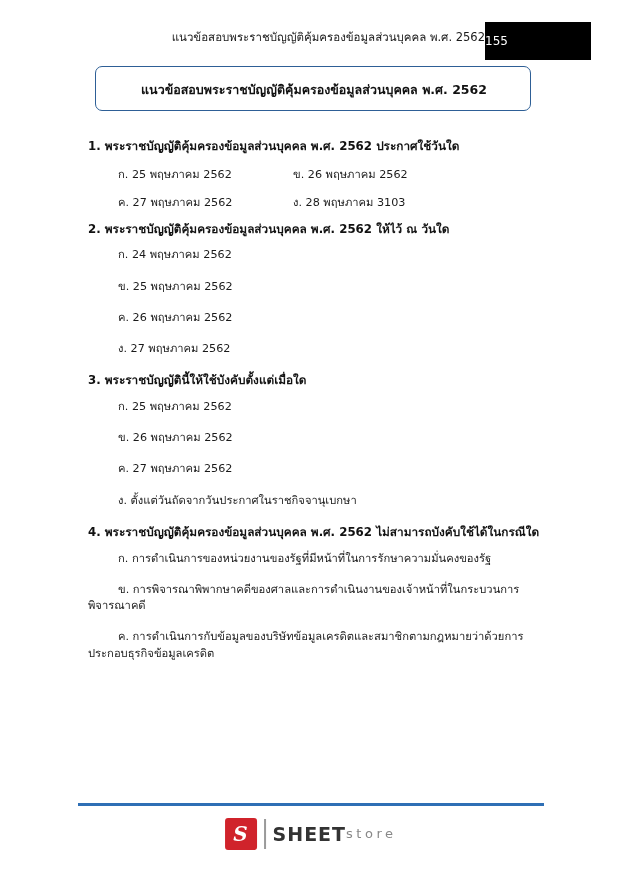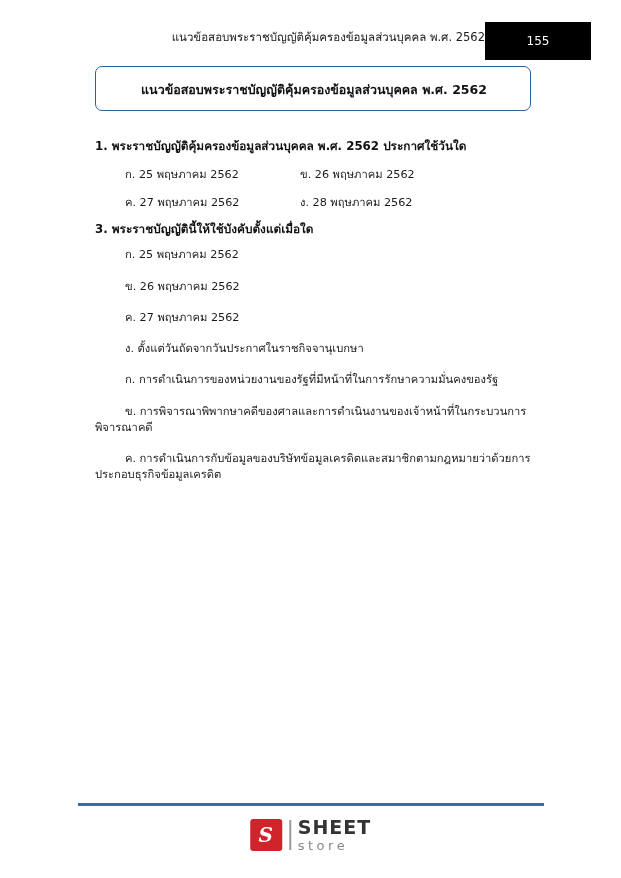--- a/index.html
+++ b/index.html
@@ -46,21 +46,21 @@
     height: 38px;
     background: #000000;
   }
   .page-number {
     position: absolute;
     right: 30px;
     top: 0px;
     width: 106px;
     height: 38px;
     line-height: 38px;
-    text-align: center;
+    text-align: left;
     color: #ffffff;
     font-size: 12px;
     margin-left: 12px;
   }
 
   
   .title-box {
     position: absolute;
     top: 66px;
     left: 95px;
@@ -82,21 +82,21 @@
     font-size: 12.5px;
     font-weight: bold;
     color: #111111;
     white-space: nowrap;
   }
 
   
   .content {
     position: absolute;
     top: 138px;
-    left: 95px;
+    left: 88px;
     width: 468px;
   }
   .q {
     font-size: 11.8px;
     font-weight: bold;
     color: #111111;
     margin: 0 0 9px 0;
     line-height: 1.5;
   }
   .q-block {
@@ -171,21 +171,21 @@
     font-style: italic;
     font-family: "DejaVu Serif", "Liberation Serif", serif;
   }
   .logo-divider {
     width: 2px;
     height: 30px;
     background: #9a9a9a;
   }
   .logo-words {
     display: flex;
-    flex-direction: column;
+    flex-direction: row;
     line-height: 1;
   }
   .logo-main {
     font-size: 19px;
     letter-spacing: 1px;
     color: #333333;
     font-weight: bold;
     font-family: "DejaVu Sans", "Liberation Sans", sans-serif;
   }
   .logo-sub {
@@ -214,35 +214,43 @@
 
     <div class="q-block">
       <p class="q">1. พระราชบัญญัติคุ้มครองข้อมูลส่วนบุคคล พ.ศ. 2562 ประกาศใช้วันใด</p>
       <div class="choices-2col">
         <div class="choice-row">
           <div class="choice-col-a">ก. 25 พฤษภาคม 2562</div>
           <div class="choice-col-b">ข. 26 พฤษภาคม 2562</div>
         </div>
         <div class="choice-row">
           <div class="choice-col-a">ค. 27 พฤษภาคม 2562</div>
-          <div class="choice-col-b">ง. 28 พฤษภาคม 2562</div>
+          <div class="choice-col-b">ง. 28 พฤษภาคม 3103</div>
         </div>
       </div>
     </div>
 
+    <div class="q-block">
+      <p class="q">2. พระราชบัญญัติคุ้มครองข้อมูลส่วนบุคคล พ.ศ. 2562 ให้ไว้ ณ วันใด</p>
+      <p class="choice">ก. 24 พฤษภาคม 2562</p>
+      <p class="choice">ข. 25 พฤษภาคม 2562</p>
+      <p class="choice">ค. 26 พฤษภาคม 2562</p>
+      <p class="choice">ง. 27 พฤษภาคม 2562</p>
+    </div>
 
     <div class="q-block">
       <p class="q">3. พระราชบัญญัตินี้ให้ใช้บังคับตั้งแต่เมื่อใด</p>
       <p class="choice">ก. 25 พฤษภาคม 2562</p>
       <p class="choice">ข. 26 พฤษภาคม 2562</p>
       <p class="choice">ค. 27 พฤษภาคม 2562</p>
       <p class="choice">ง. ตั้งแต่วันถัดจากวันประกาศในราชกิจจานุเบกษา</p>
     </div>
 
     <div class="q-block">
+      <p class="q">4. พระราชบัญญัติคุ้มครองข้อมูลส่วนบุคคล พ.ศ. 2562 ไม่สามารถบังคับใช้ได้ในกรณีใด</p>
       <p class="choice hang">ก. การดำเนินการของหน่วยงานของรัฐที่มีหน้าที่ในการรักษาความมั่นคงของรัฐ</p>
       <p class="choice hang">ข. การพิจารณาพิพากษาคดีของศาลและการดำเนินงานของเจ้าหน้าที่ในกระบวนการพิจารณาคดี</p>
       <p class="choice hang">ค. การดำเนินการกับข้อมูลของบริษัทข้อมูลเครดิตและสมาชิกตามกฎหมายว่าด้วยการประกอบธุรกิจข้อมูลเครดิต</p>
     </div>
 
   </div>
 
   <div class="footer-rule"></div>
   <div class="footer-logo">
     <span class="logo-mark">

